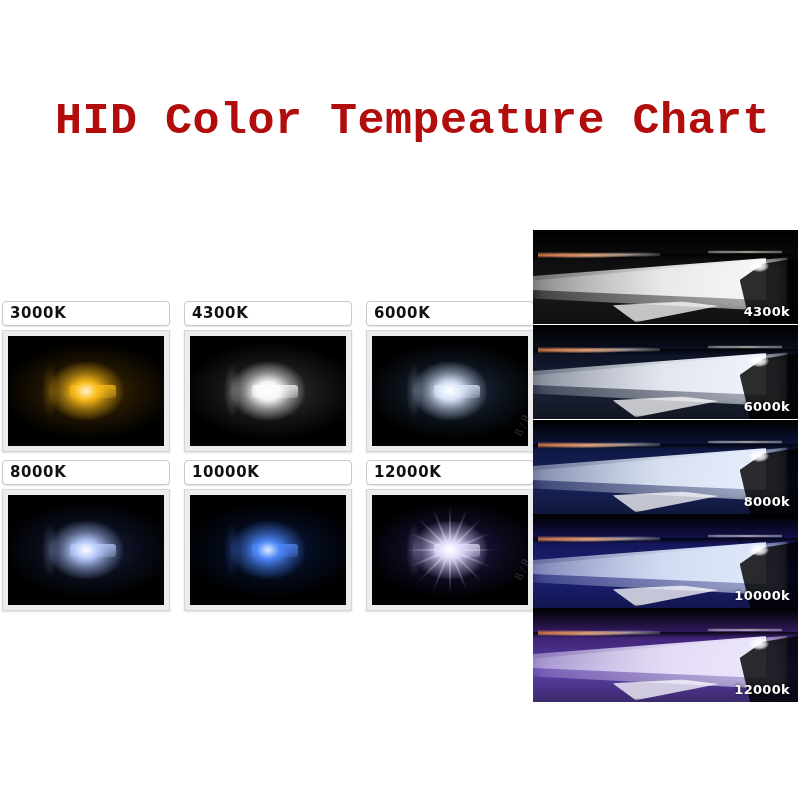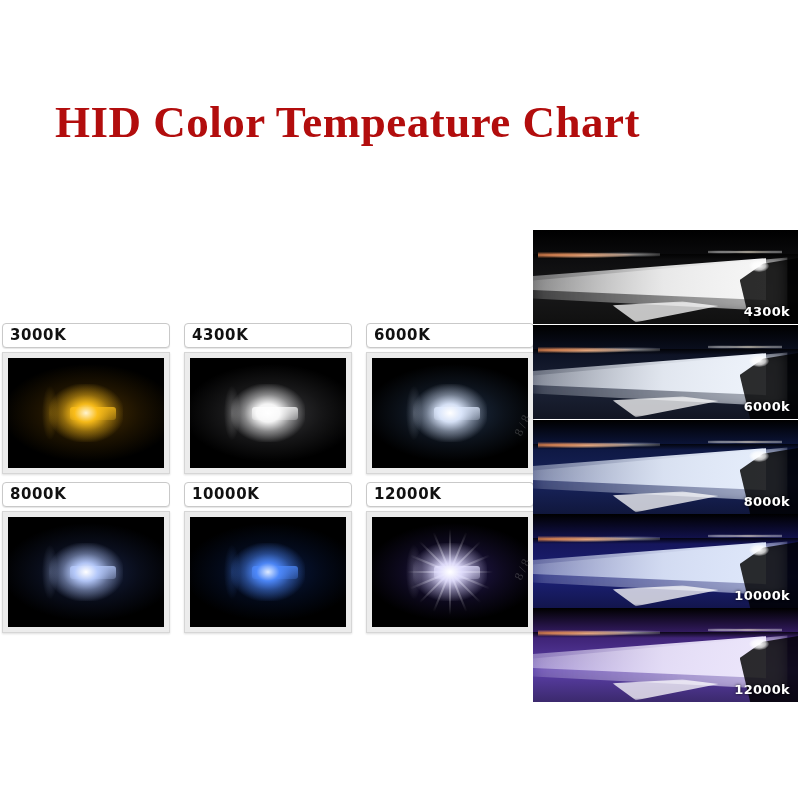--- a/index.html
+++ b/index.html
@@ -13,33 +13,33 @@
     position: relative;
     overflow: hidden;
     font-family: "Liberation Sans", sans-serif;
   }
 
   
   #page-title {
     position: absolute;
     left: 55px;
     top: 96px;
-    font-family: Liberation Serif, serif;
+    font-family: Liberation Mono, monospace;
     font-weight: bold;
     font-size: 45px;
     letter-spacing: 0.5px;
     color: #b20d0d;
     white-space: nowrap;
   }
 
   
   #bulb-grid {
     position: absolute;
     left: 0px;
-    top: 320px;
+    top: 298px;
     width: 535px;
     height: 310px;
   }
   .bulb-cell {
     position: absolute;
     width: 168px;
   }
   .bulb-label-box {
     box-sizing: border-box;
     height: 25px;

